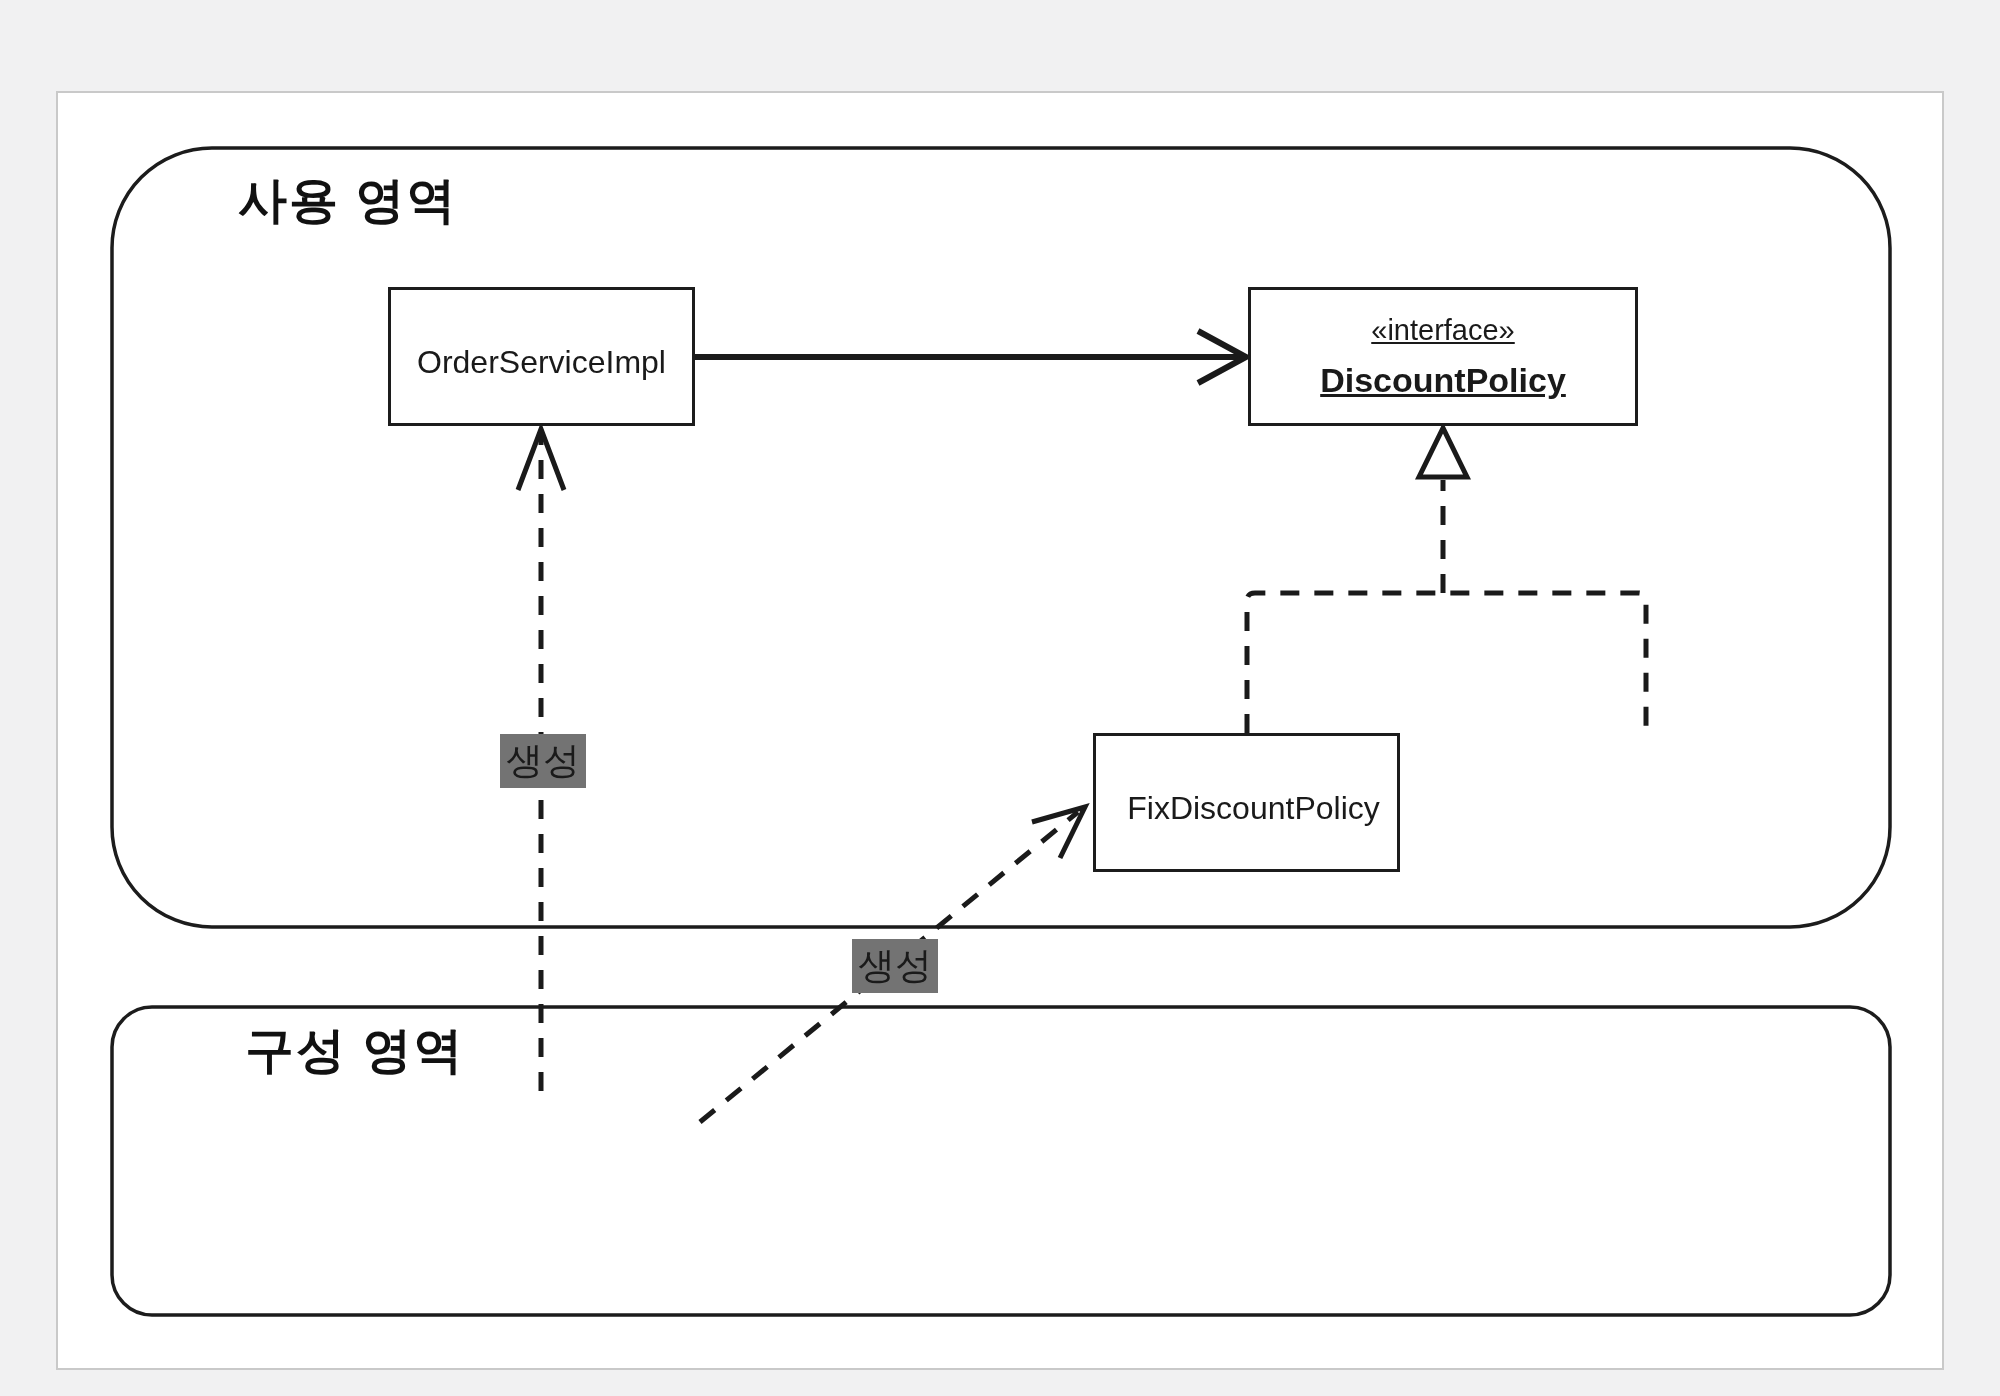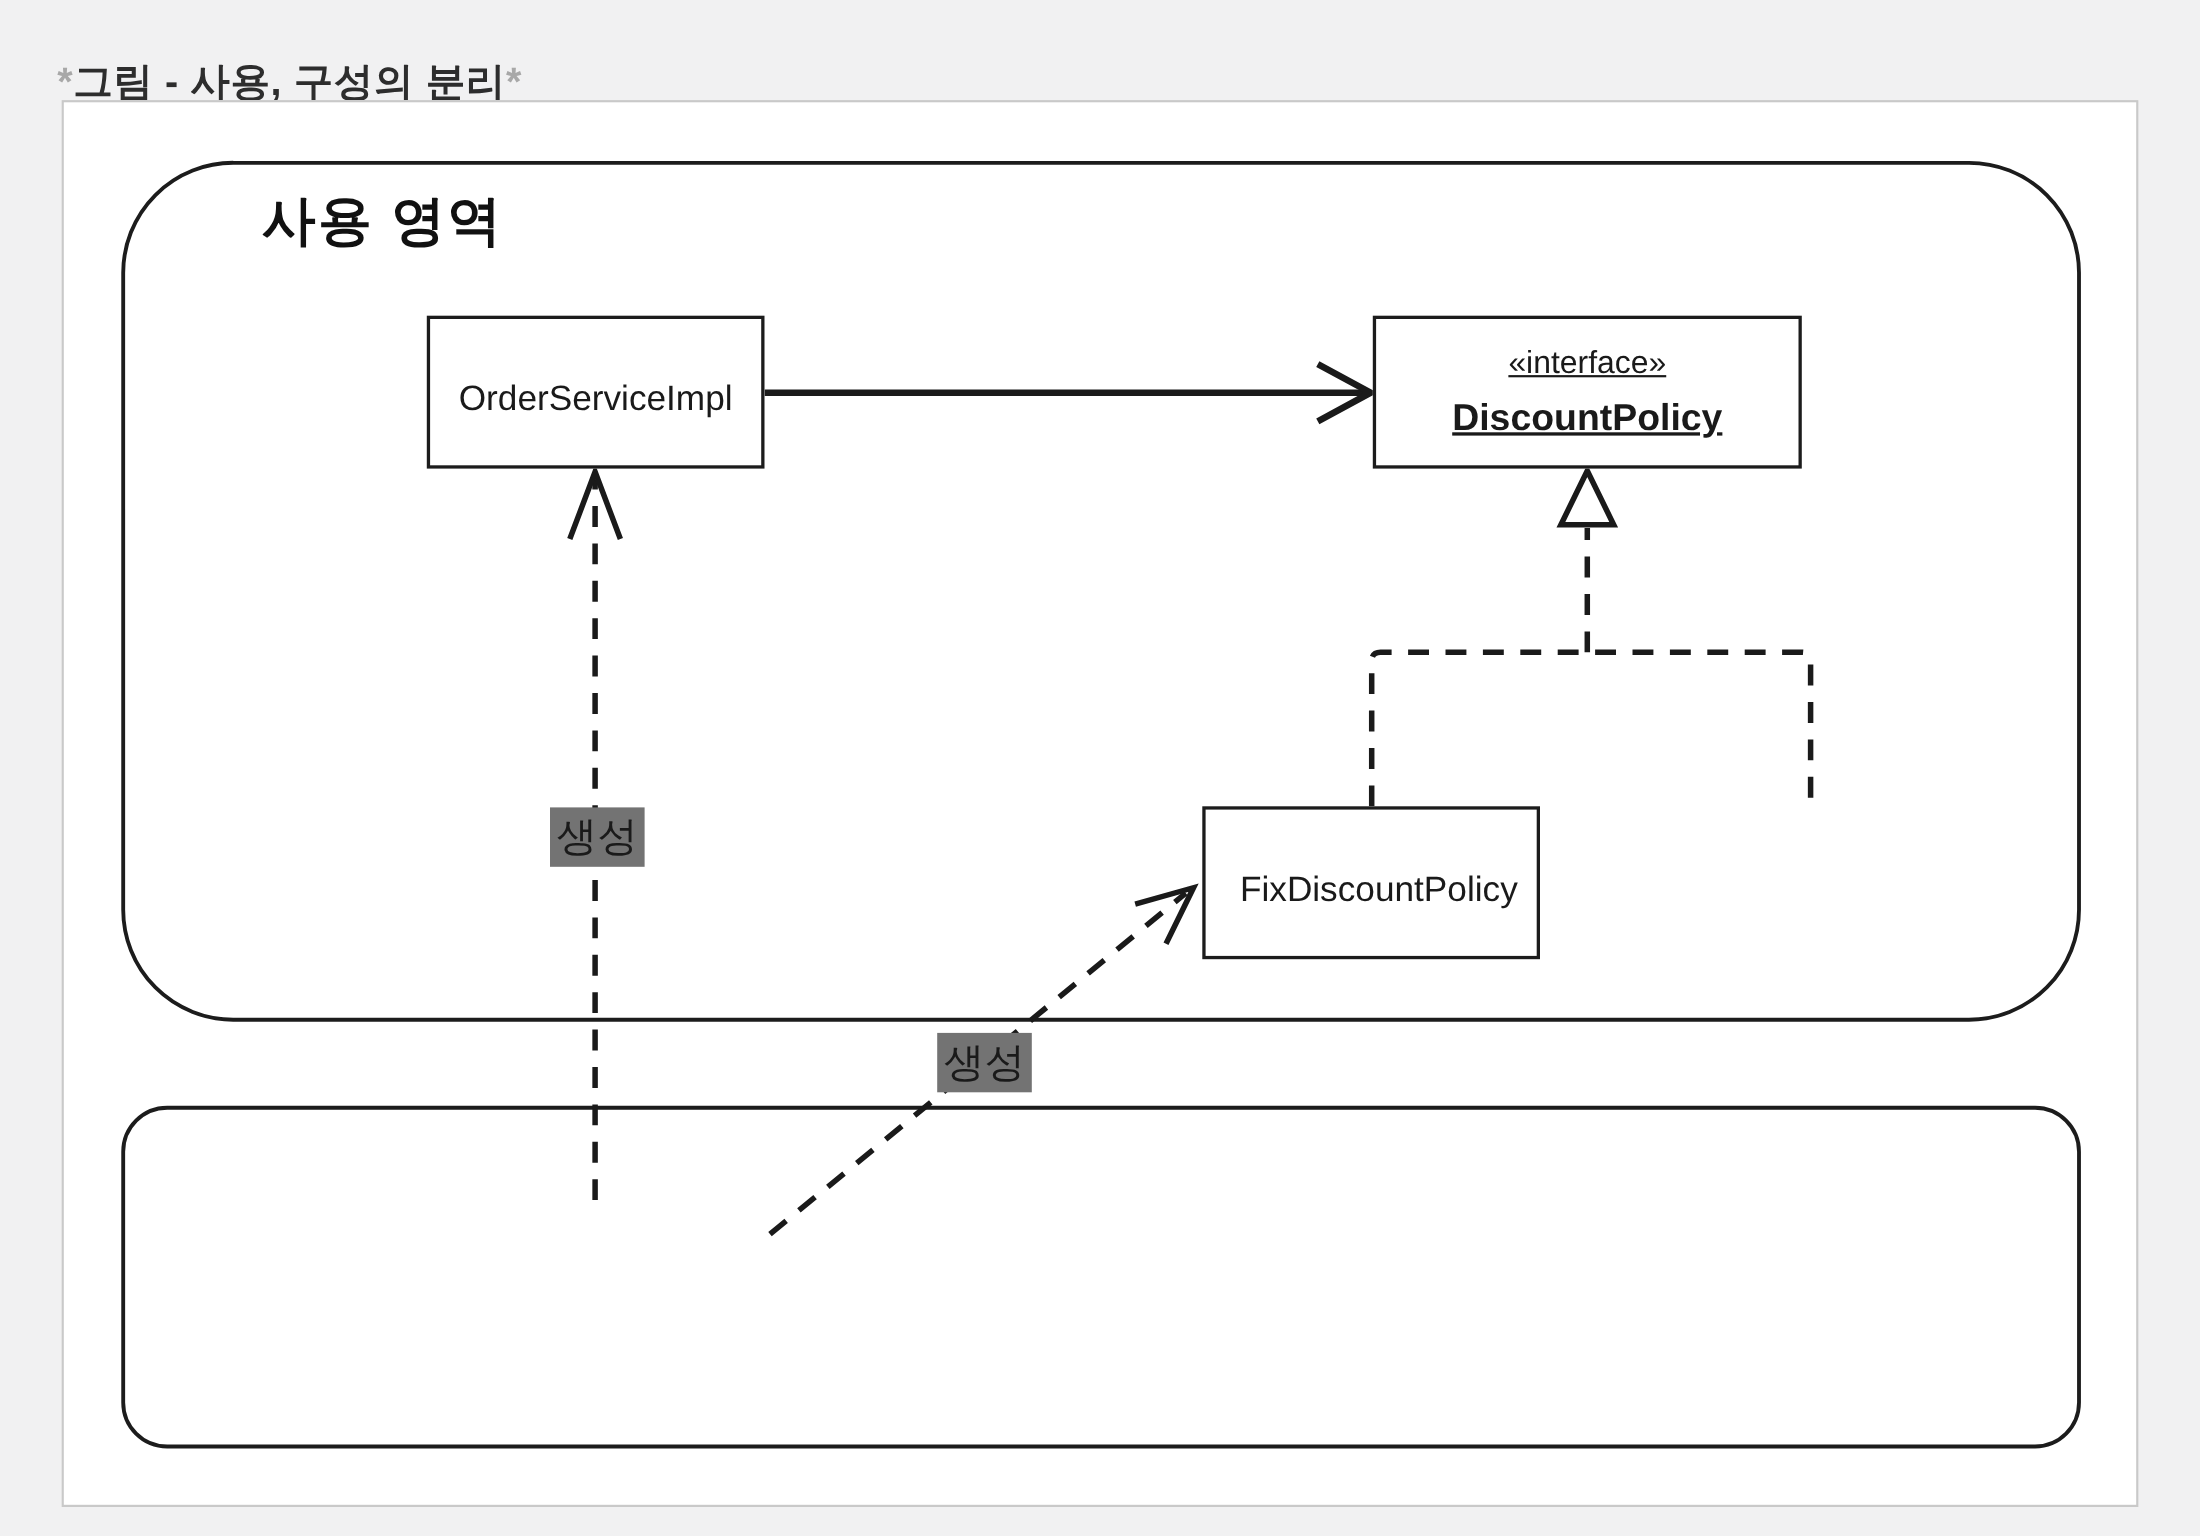--- a/index.html
+++ b/index.html
@@ -38,23 +38,20 @@
     position:absolute;z-index:4;background:#737373;
     font-size:37px;color:#1a1a1a;padding:2px 6px;white-space:nowrap;
     transform:translate(-50%,-50%);
   }
 </style>
 </head>
 <body>
 
 <div id="screen">
 
-  <div class="page-title">
-    <span class="star">*</span><span>그림 - 사용, 구성의 분리</span><span class="star">*</span>
-  </div>
 
   <div class="figure-panel"></div>
 
   <svg class="diagram" width="2000" height="1396" viewBox="0 0 2000 1396">
 
     <g>
       <rect x="112" y="148" width="1778" height="779" rx="100" ry="100" fill="none" stroke="#1c1c1c" stroke-width="3.5"></rect>
     </g>
 
     <g>
@@ -77,20 +74,21 @@
     </g>
 
     <g>
       <path d="M1247,733 L1247,601 Q1247,593 1255,593 L1638,593 Q1646,593 1646,601 L1646,733" fill="none" stroke="#1a1a1a" stroke-width="5" stroke-dasharray="19 15"></path>
       <line x1="1443" y1="593" x2="1443" y2="480" stroke="#1a1a1a" stroke-width="5" stroke-dasharray="19 15"></line>
       <polygon points="1443,428 1419,477 1467,477" fill="#ffffff" stroke="#1a1a1a" stroke-width="5"></polygon>
     </g>
   </svg>
 
   <div class="region-label" style="left:238px;top:168px;">사용 영역</div>
+  <div class="region-label" style="left:245px;top:1018px;">구성 영역</div>
 
   <div class="uml-box" style="left:388px;top:287px;width:307px;height:139px;">
     <div class="name">OrderServiceImpl</div>
   </div>
 
   <div class="uml-box" style="left:1248px;top:287px;width:390px;height:139px;text-decoration:underline;">
     <div class="stereotype">«interface»</div>
     <div class="name bold">DiscountPolicy</div>
   </div>
 

